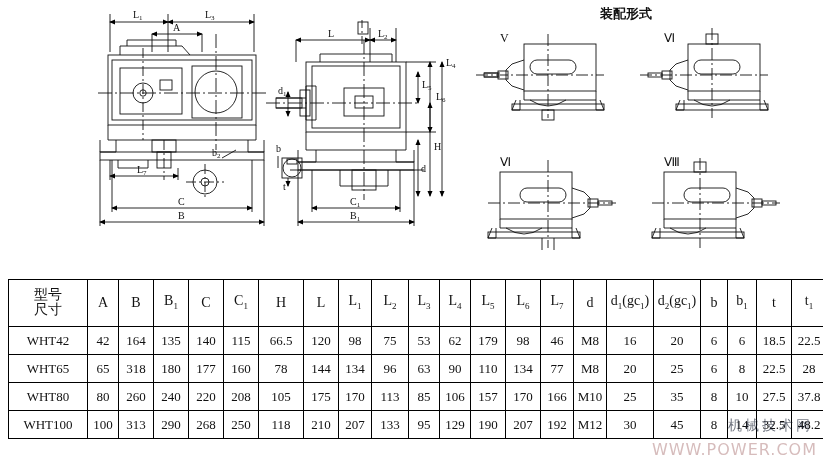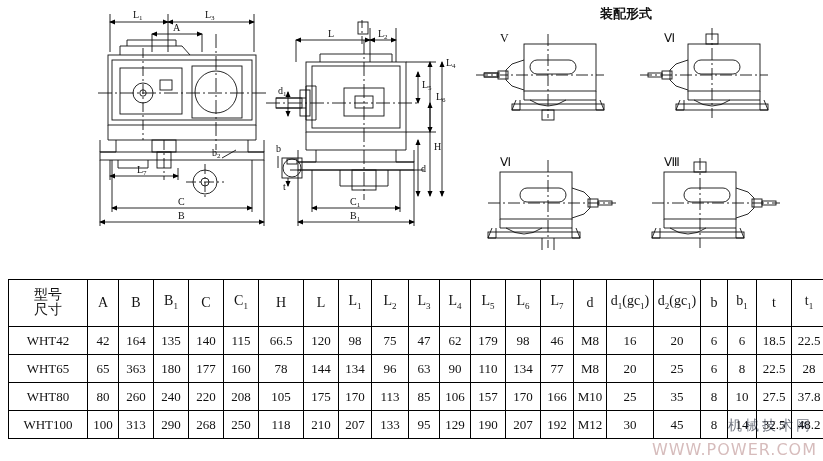--- a/index.html
+++ b/index.html
@@ -329,38 +329,38 @@
         <td class="model">WHT42</td>
         <td>42</td>
         <td>164</td>
         <td>135</td>
         <td>140</td>
         <td>115</td>
         <td>66.5</td>
         <td>120</td>
         <td>98</td>
         <td>75</td>
-        <td>47</td>
+        <td>53</td>
         <td>62</td>
         <td>179</td>
         <td>98</td>
         <td>46</td>
         <td>M8</td>
         <td>16</td>
         <td>20</td>
         <td>6</td>
         <td>6</td>
         <td>18.5</td>
         <td>22.5</td>
 
       </tr>
       <tr>
         <td class="model">WHT65</td>
         <td>65</td>
-        <td>363</td>
+        <td>318</td>
         <td>180</td>
         <td>177</td>
         <td>160</td>
         <td>78</td>
         <td>144</td>
         <td>134</td>
         <td>96</td>
         <td>63</td>
         <td>90</td>
         <td>110</td>

